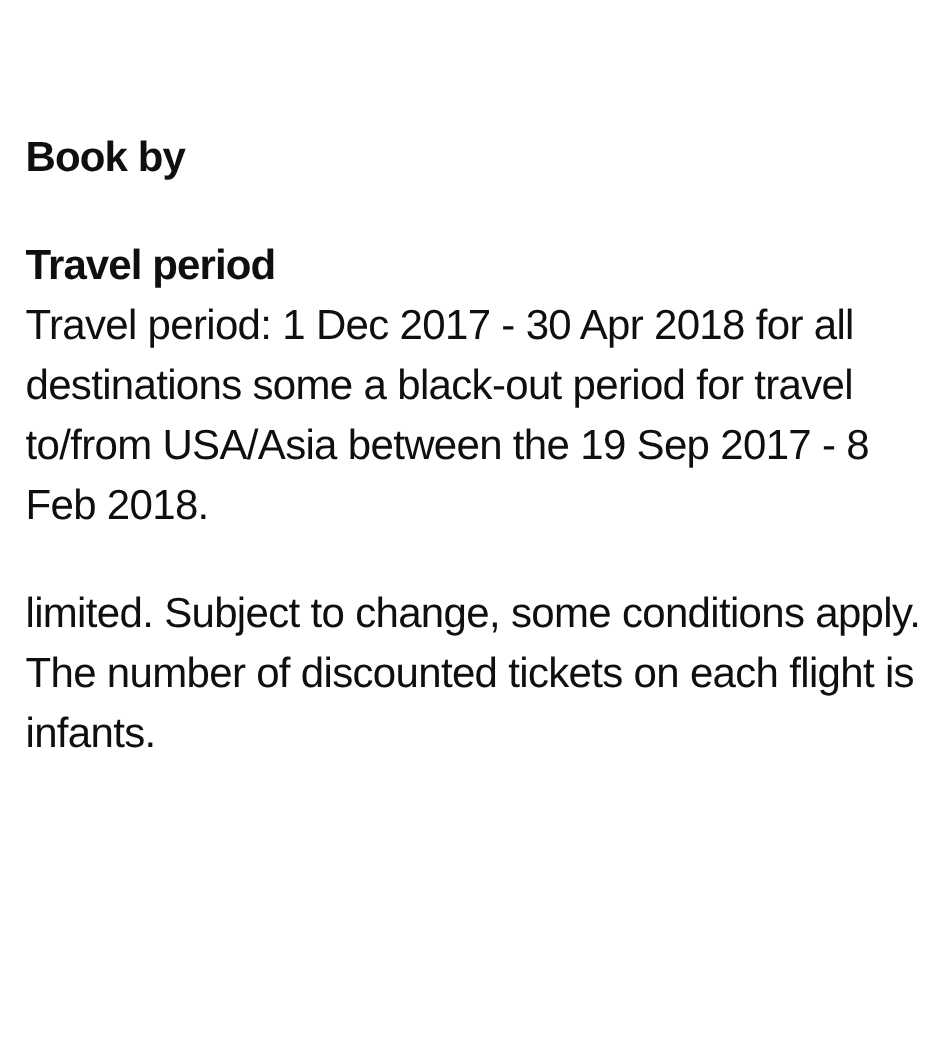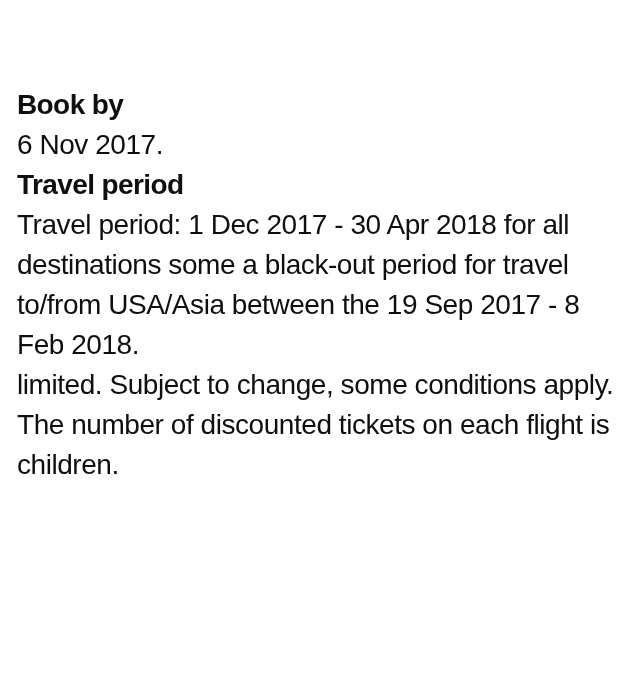--- a/index.html
+++ b/index.html
@@ -17,20 +17,21 @@
     box-sizing: border-box;
     width: 624px;
     height: 528px;
     padding: 85px 0 0 17px;
     color: #0f0f0f;
   }
   .terms-section {
     margin: 0;
   }
   .terms-section + .terms-section {
+    margin-top: 32px;
   }
   .section-heading {
     font-size: 28px;
     line-height: 40px;
     font-weight: bold;
     letter-spacing: -0.6px;
     white-space: nowrap;
   }
   .terms-line {
     font-size: 28px;
@@ -40,30 +41,29 @@
     white-space: nowrap;
   }
 </style>
 </head>
 <body>
 
 <div class="terms-page">
 
   <div class="terms-section">
     <div class="section-heading">Book by</div>
-    <div class="terms-line">6 Nov 2017.</div>
   </div>
 
   <div class="terms-section">
     <div class="section-heading">Travel period</div>
     <div class="terms-line">Travel period: 1 Dec 2017 - 30 Apr 2018 for all</div>
     <div class="terms-line">destinations some a black-out period for travel</div>
     <div class="terms-line">to/from USA/Asia between the 19 Sep 2017 - 8</div>
     <div class="terms-line">Feb 2018.</div>
   </div>
 
   <div class="terms-section">
     <div class="terms-line">limited. Subject to change, some conditions apply.</div>
     <div class="terms-line">The number of discounted tickets on each flight is</div>
-    <div class="terms-line">children.</div>
+    <div class="terms-line">infants.</div>
   </div>
 
 </div>
 
 </body></html>

